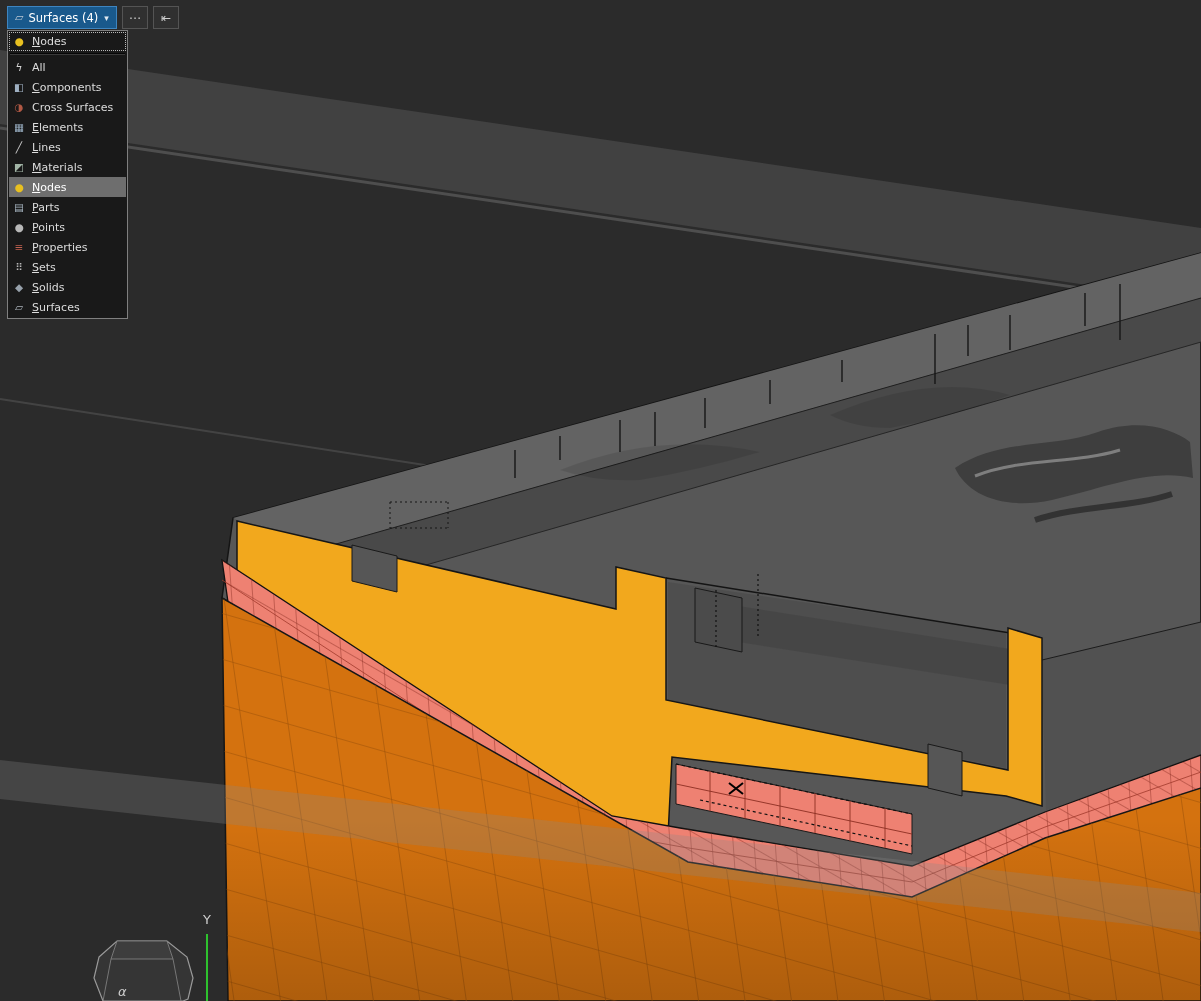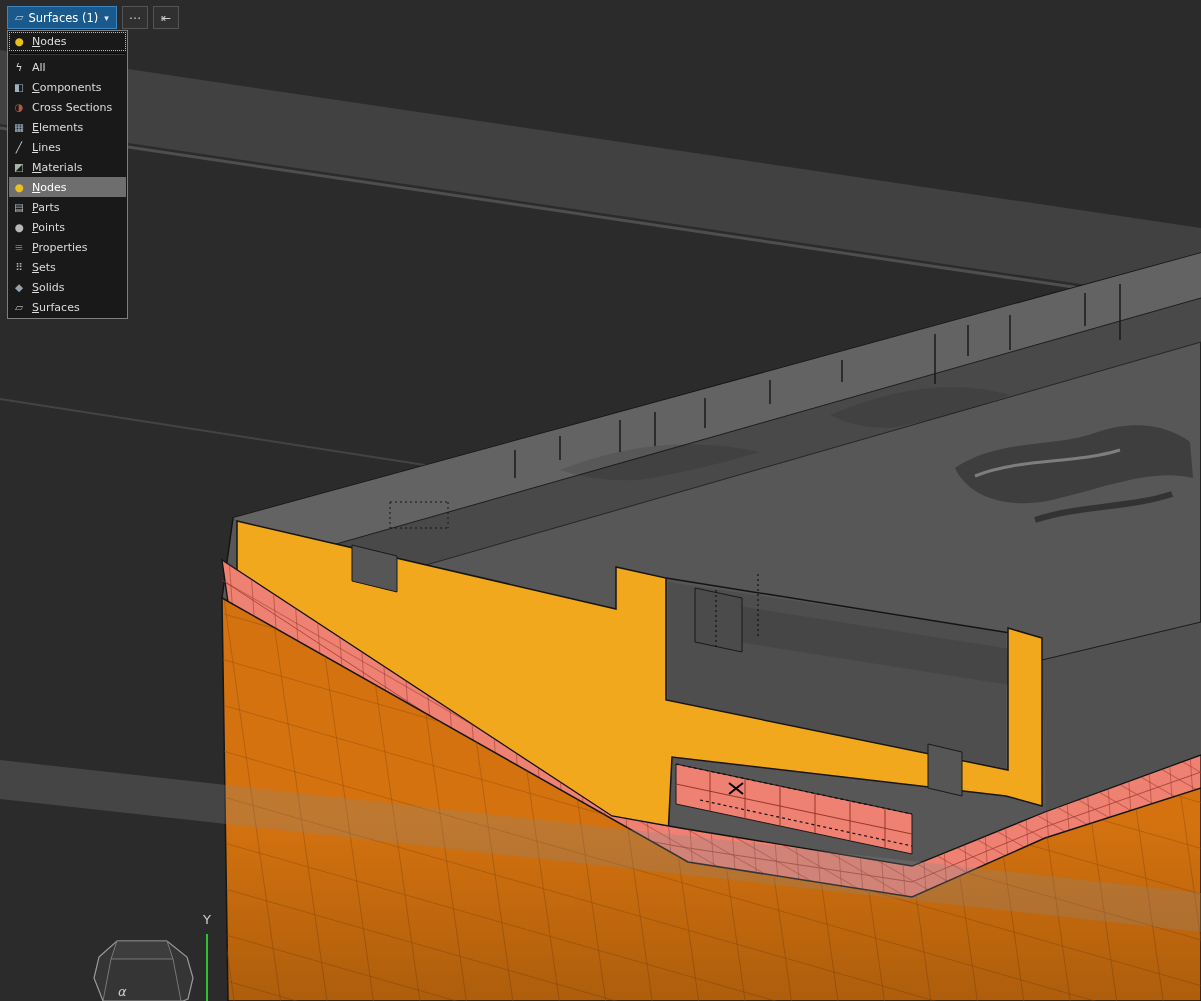--- a/index.html
+++ b/index.html
@@ -147,21 +147,21 @@
 
     <g>
       <text x="203" y="924" font-size="13" fill="#cfcfcf">Y</text>
       <line x1="207" y1="934" x2="207" y2="1001" stroke="#2ec22e" stroke-width="2"></line>
     </g>
   </svg>
 
   <div class="toolbar">
     <button class="entity-btn">
       <span class="ent-icon">▱</span>
-      <span>Surfaces (1)</span>
+      <span>Surfaces (4)</span>
       <span class="chev">▾</span>
     </button>
     <button class="tb-btn">⋯</button>
     <button class="tb-btn">⇤</button>
   </div>
 
   <div class="menu">
     <div class="menu-item pinned">
       <span class="mi-icon" style="color: rgb(232, 192, 32);">●</span>
       <span class="mi-label"><u>N</u>odes</span>
@@ -173,21 +173,21 @@
         <span class="mi-label">All</span>
       </div>
 
       <div class="menu-item">
         <span class="mi-icon" style="color: rgb(159, 176, 194);">◧</span>
         <span class="mi-label"><u>C</u>omponents</span>
       </div>
 
       <div class="menu-item">
         <span class="mi-icon" style="color: rgb(176, 88, 68);">◑</span>
-        <span class="mi-label">Cross Sections</span>
+        <span class="mi-label">Cross Surfaces</span>
       </div>
 
       <div class="menu-item">
         <span class="mi-icon" style="color: rgb(154, 176, 196);">▦</span>
         <span class="mi-label"><u>E</u>lements</span>
       </div>
 
       <div class="menu-item">
         <span class="mi-icon" style="color: rgb(204, 204, 204);">╱</span>
         <span class="mi-label"><u>L</u>ines</span>

